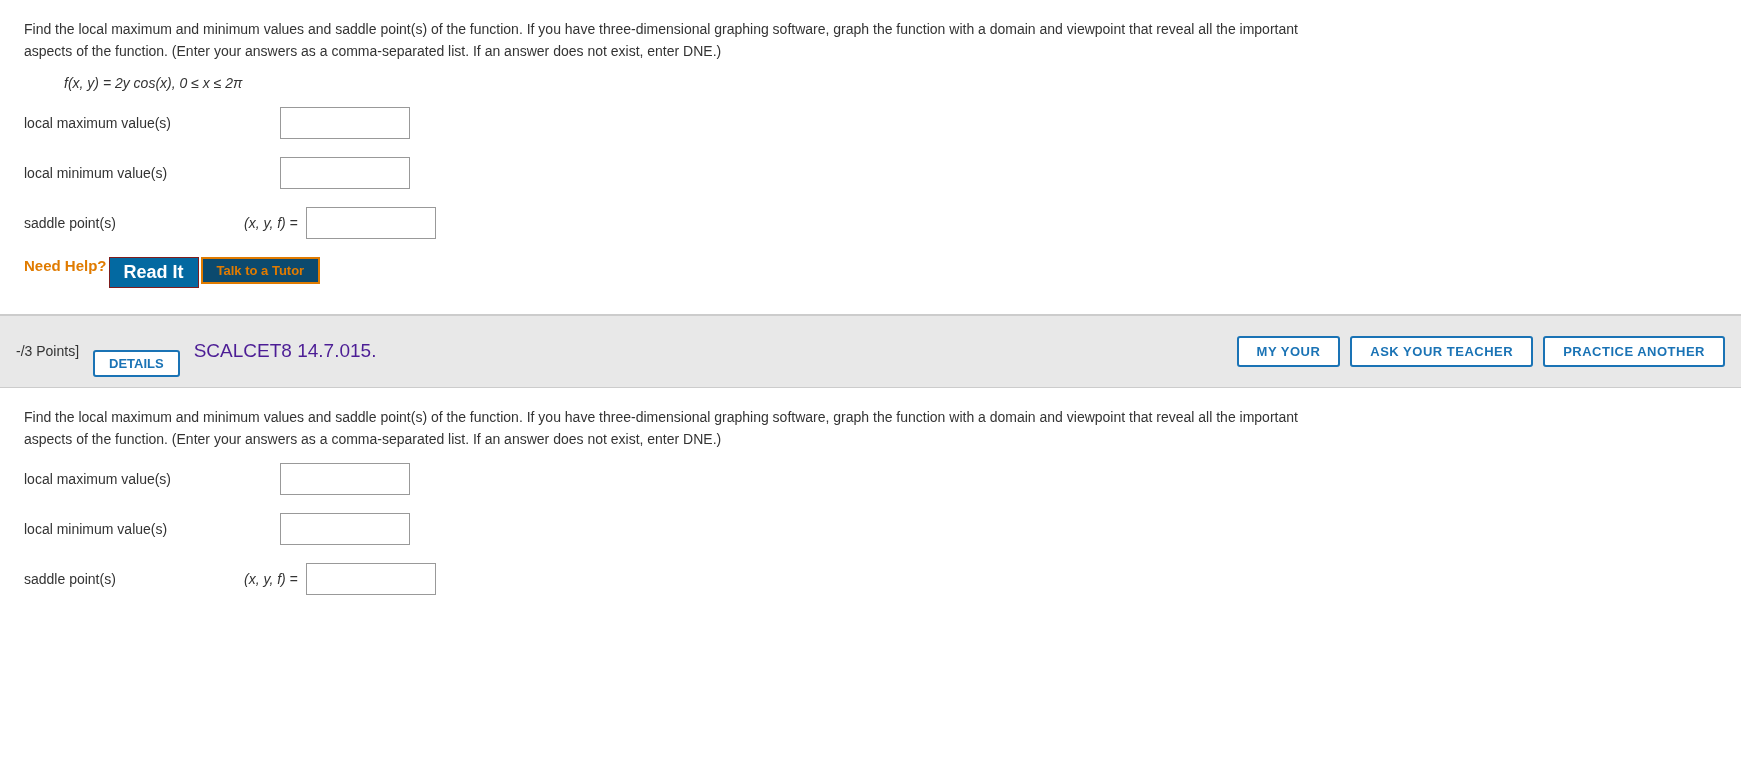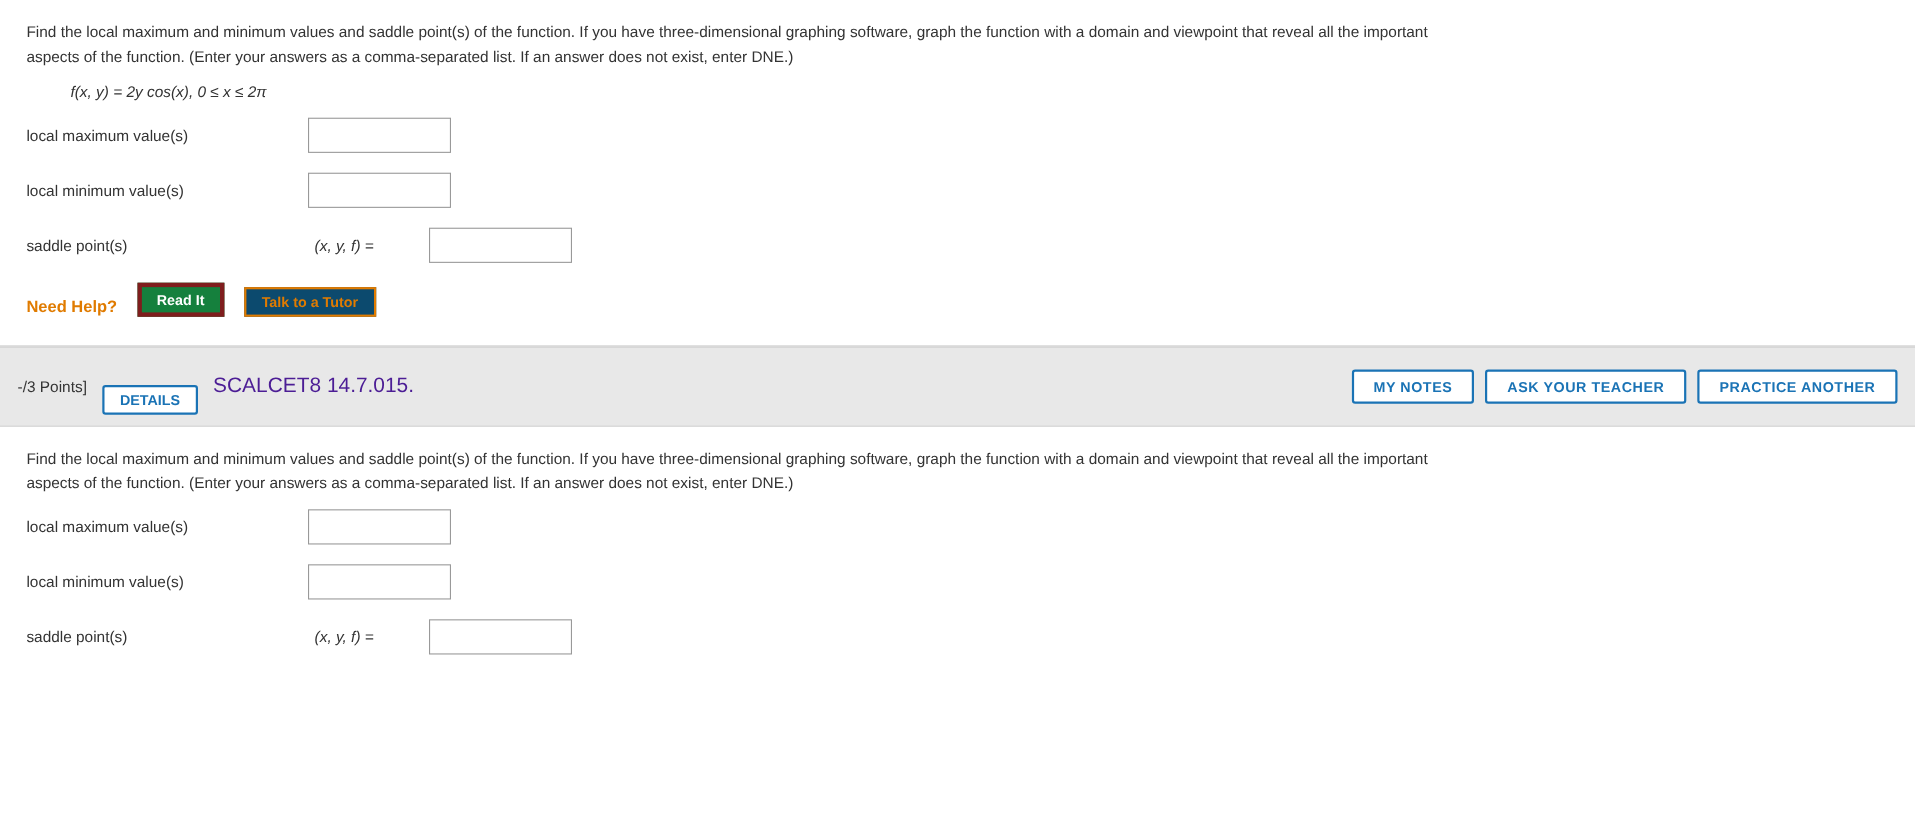--- a/index.html
+++ b/index.html
@@ -93,50 +93,49 @@
       height: 32px;
       border: 1px solid #999;
       outline: none;
       padding: 4px 6px;
       font-size: 14px;
     }
     .saddle-row {
       display: flex;
       align-items: center;
       margin-bottom: 18px;
-      gap: 42px;
     }
     .saddle-label {
       width: 220px;
       font-size: 14px;
       color: #333;
     }
     .saddle-eq {
       font-style: italic;
       font-size: 14px;
       margin-right: 8px;
     }
     .need-help-row {
       display: flex;
-      align-items: flex-end;
-      gap: 18px;
+      align-items: flex-start;
+      gap: 2px;
       margin-top: 8px;
       margin-bottom: 8px;
     }
     .need-help-label {
       color: #e07b00;
       font-weight: bold;
       font-size: 15px;
     }
     .read-it-btn {
-      background: #15803d;
+      background: #0369a1;
       color: #fff;
-      border: 4px solid #7f1d1d;
+      border: 1px solid #7f1d1d;
       padding: 4px 14px;
-      font-size: 13px;
+      font-size: 18px;
       font-weight: bold;
       cursor: pointer;
     }
     .talk-tutor-btn {
       background: #0c4a6e;
       color: #e07b00;
       border: 2px solid #e07b00;
       padding: 4px 14px;
       font-size: 13px;
       font-weight: bold;
@@ -190,21 +189,21 @@
 
 <hr class="divider">
 
 <div class="section-header">
   <div class="section-header-left">
     <span class="points-label">-/3 Points]</span>
     <button class="details-btn">DETAILS</button>
     <span class="section-title">SCALCET8 14.7.015.</span>
   </div>
   <div class="section-header-right">
-    <button class="my-notes-btn">MY NOTES</button>
+    <button class="my-notes-btn">MY YOUR</button>
     <button class="ask-teacher-btn">ASK YOUR TEACHER</button>
     <button class="practice-btn">PRACTICE ANOTHER</button>
   </div>
 </div>
 
 <div class="section">
   <p class="question-text">
     <span>Find the local maximum and minimum values and saddle point(s) of the function. If you have three-dimensional graphing software, graph the function with a domain and viewpoint that reveal all the important</span><br>
     <span>aspects of the function. (Enter your answers as a comma-separated list. If an answer does not exist, enter DNE.)</span>
   </p>

